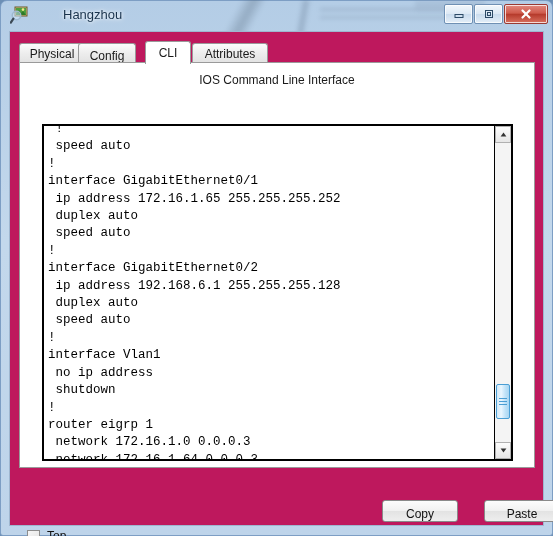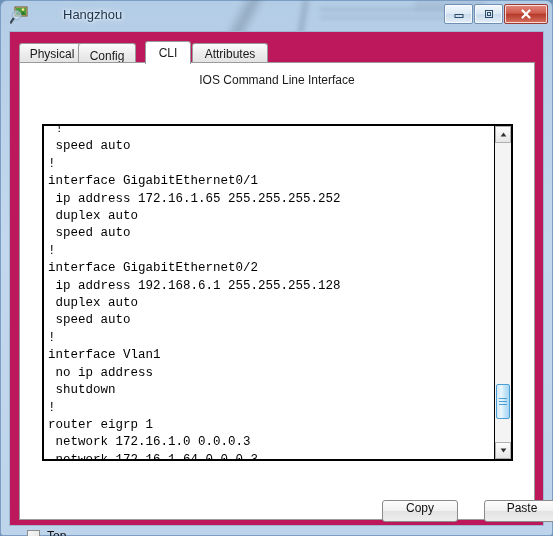--- a/index.html
+++ b/index.html
@@ -133,21 +133,21 @@
     background: #ffffff;
     border-color: #9a9a9a;
     z-index: 3;
     font-weight: normal;
   }
 
   
   #tabpanel {
     position: absolute;
     left: 9px; top: 30px;
-    width: 516px; height: 458px;
+    width: 516px; height: 406px;
     background: #ffffff;
     border: 1px solid #9a9a9a;
     box-sizing: border-box;
   }
 
   #panel-title {
     position: absolute;
     left: 0; top: 10px;
     width: 100%;
     text-align: center;
@@ -222,21 +222,21 @@
   .pushbtn {
     position: absolute;
     top: 437px;
     width: 76px; height: 22px;
     box-sizing: border-box;
     border: 1px solid #8a8a8a;
     border-radius: 3px;
     background: linear-gradient(180deg, #fcfcfc 0%, #f1f1f1 48%, #e3e3e3 52%, #eeeeee 100%);
     font-size: 12px;
     color: #111;
-    display: flex; align-items: flex-start; justify-content: center;
+    display: flex; align-items: flex-end; justify-content: center;
   }
   #btn-copy { left: 362px; }
   #btn-paste { left: 464px; }
 
   
   #top-row {
     position: absolute;
     left: 17px; top: 497px;
     display: flex; align-items: center;
   }

